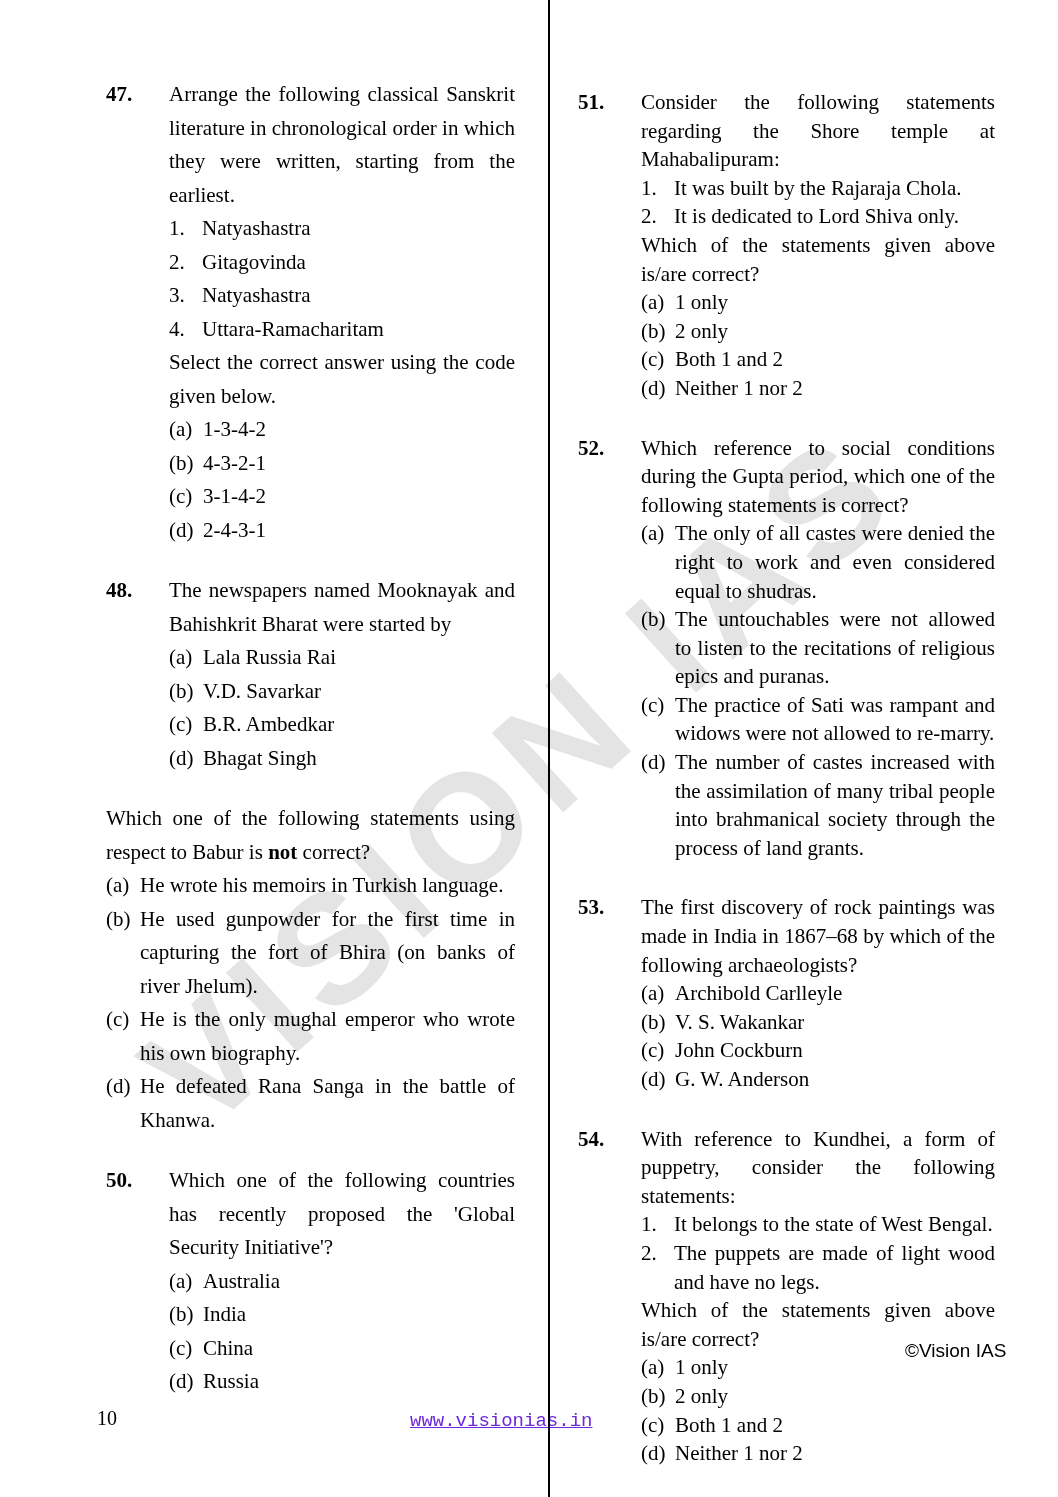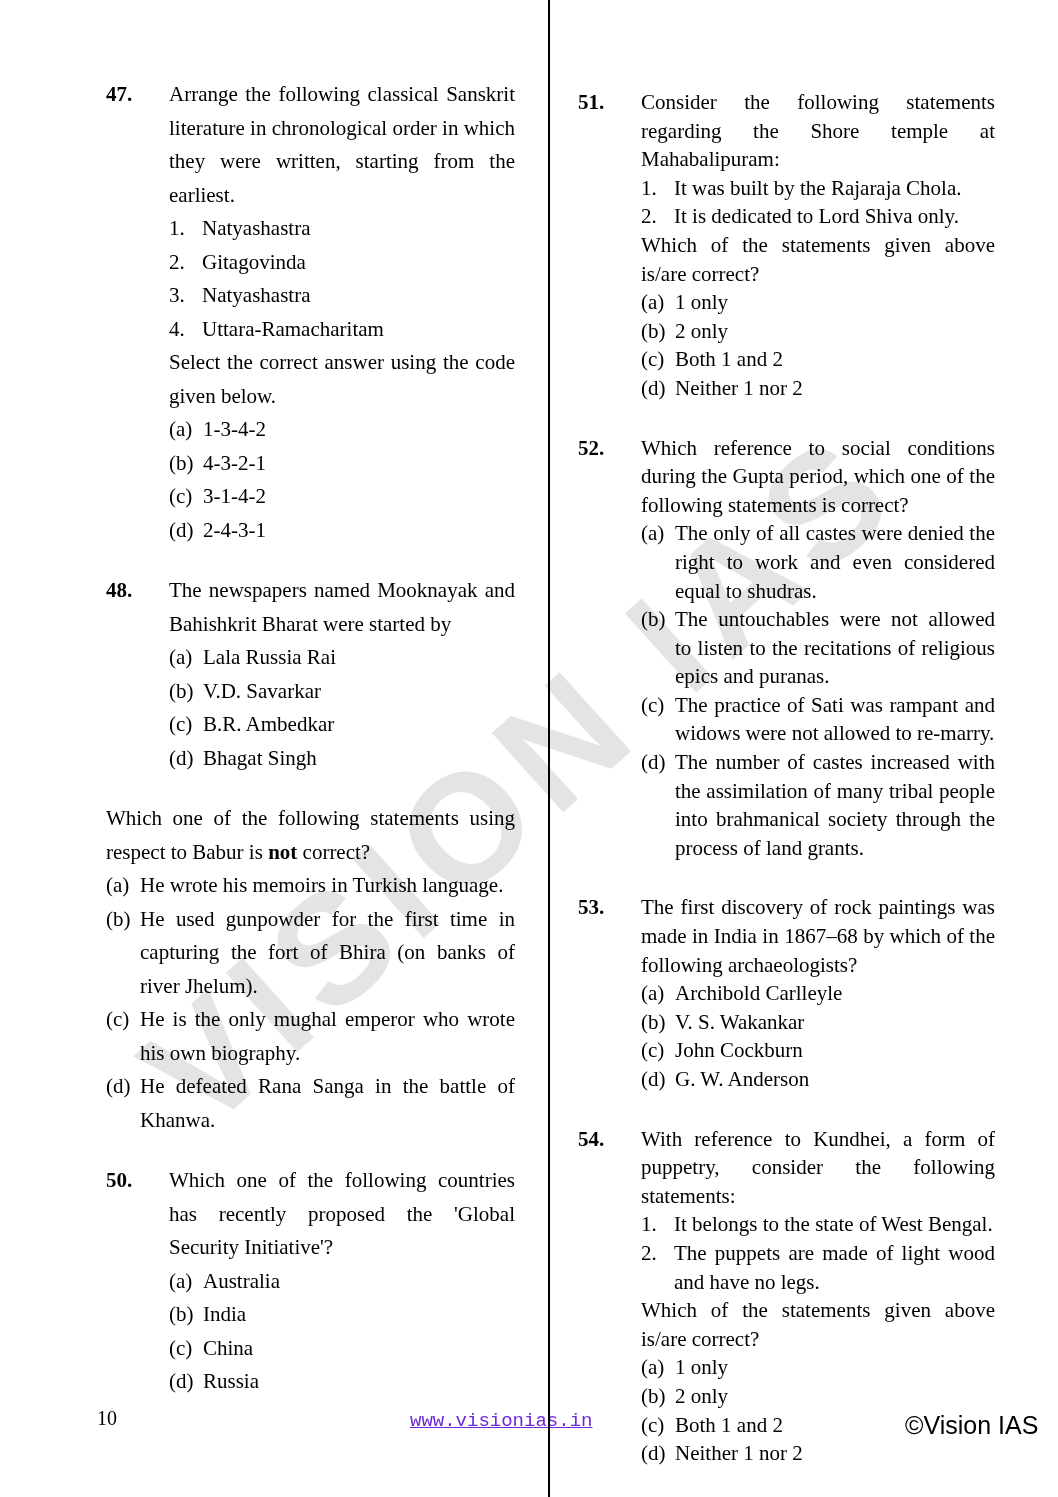--- a/index.html
+++ b/index.html
@@ -53,23 +53,23 @@
     position: absolute; left: 386px; top: 1410px;
     font-family: Liberation Mono, monospace;
     font-size: 19px;
     color: #6d28d9;
     text-decoration: underline;
     z-index: 1;
     cursor: pointer;
     margin-left: 24px;
   }
   .footer-copyright {
-    position: absolute; left: 905px; top: 1411px;
+    position: absolute; left: 905px; top: 1340px;
     font-family: "Liberation Sans", sans-serif;
-    font-size: 25px; z-index: 1;
+    font-size: 19px; z-index: 1;
   }
 </style>
 </head>
 <body>
 
 <div class="watermark">VISION IAS</div>
 <div class="divider"></div>
 
 <div id="col-left" class="column">
     <section class="question">

